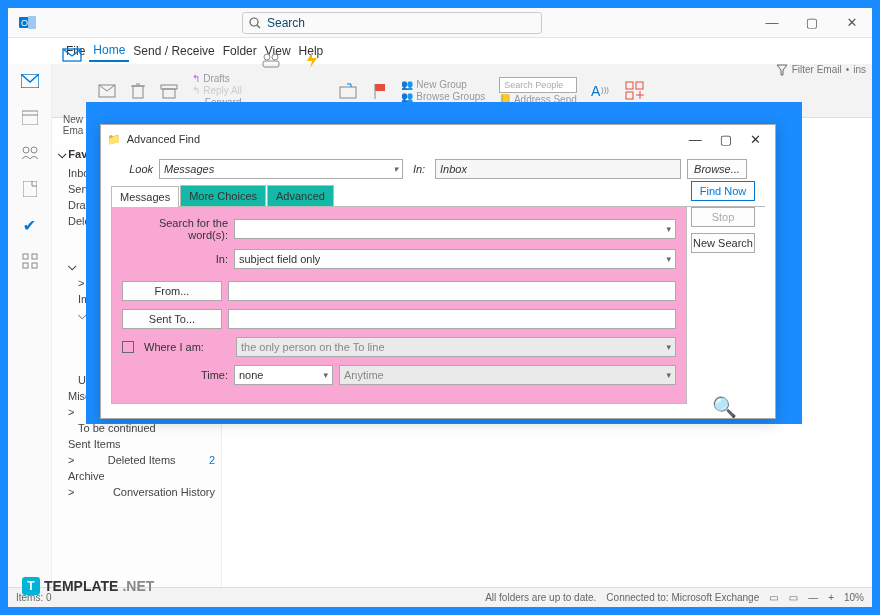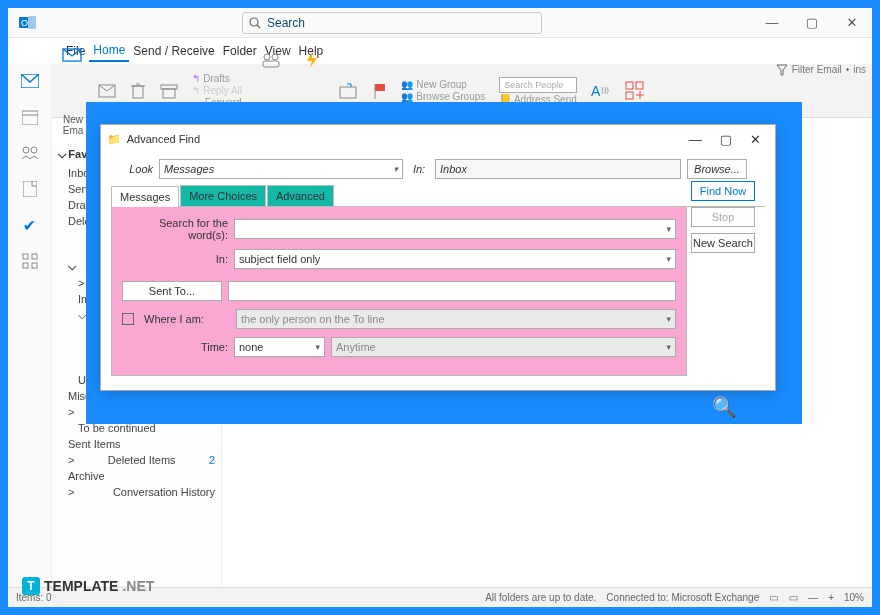--- a/index.html
+++ b/index.html
@@ -325,34 +325,38 @@
         </div>
         <div class="formrow">
           <span class="flabel">In:</span>
           <div class="sel" style="flex:1">
               <span>subject field only</span>
               <span class="arr">▾</span>
             </div>
         </div>
         <div style="height:4px"></div>
         <div class="formrow">
+          <div class="smbtn">From...</div>
+          <div class="txtinput"></div>
+        </div>
+        <div class="formrow">
           <div class="smbtn">Sent To...</div>
           <div class="txtinput"></div>
         </div>
         <div class="formrow">
           <span class="chk"></span>
           <span style="width:86px">Where I am:</span>
           <div class="sel disabled" style="flex:1">
               <span>the only person on the To line</span>
               <span class="arr">▾</span>
             </div>
         </div>
         <div class="formrow">
           <span class="flabel">Time:</span>
-          <div class="sel" style="width:91px">
+          <div class="sel" style="width:99px">
               <span>none</span>
               <span class="arr">▾</span>
             </div>
           <div class="sel disabled" style="flex:1">
               <span>Anytime</span>
               <span class="arr">▾</span>
             </div>
         </div>
       </div>
 

